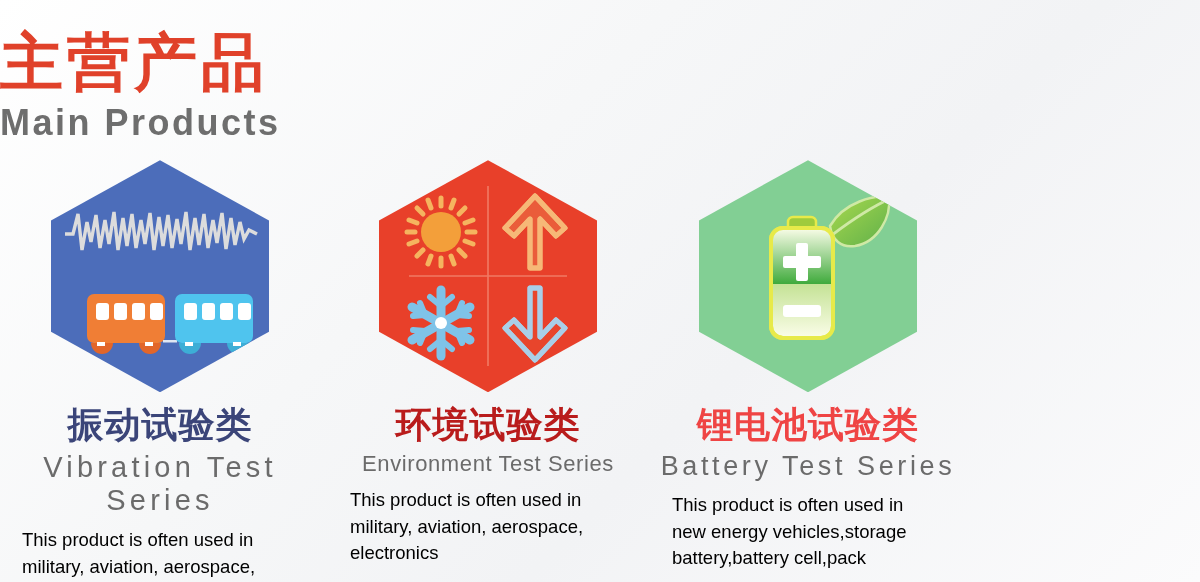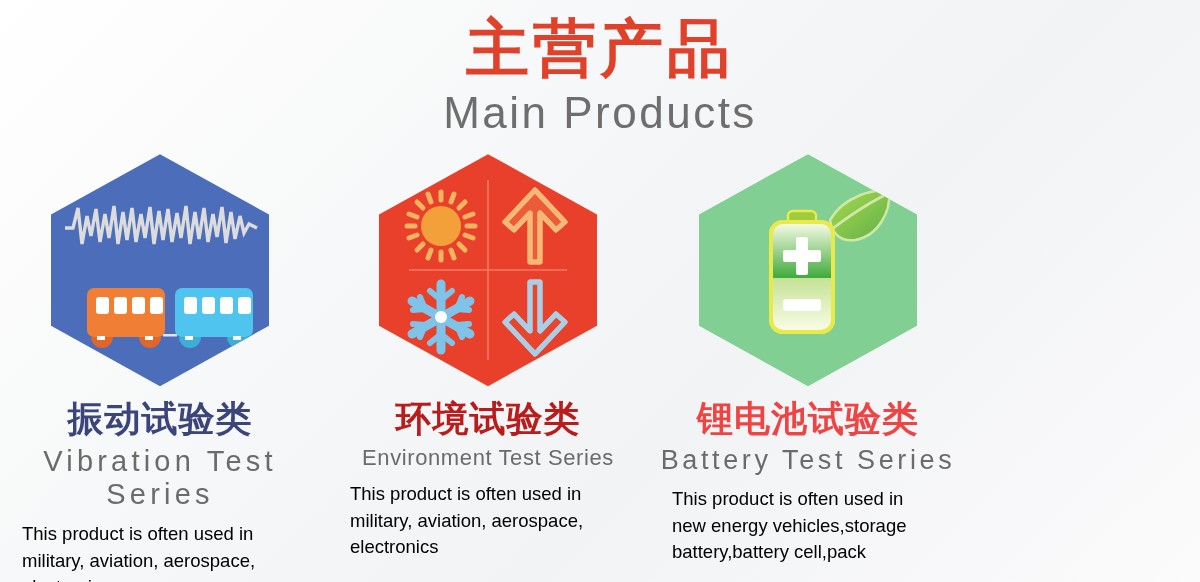--- a/index.html
+++ b/index.html
@@ -8,35 +8,35 @@
     overflow:hidden;
     font-family:"Liberation Sans", sans-serif;
   }
   body {
     background:
       linear-gradient(135deg,#ffffff 0%,#f6f7f8 38%,#f2f3f5 62%,#fbfbfc 100%);
     position:relative;
   }
 
   
-  .header { width:100%; text-align:center; padding-top:16px; }
+  .header { width:100%; text-align:left; padding-top:30px; }
   .title-cn {
     font-size:63px;
     font-weight:700;
     color:#e0412a;
     letter-spacing:4px;
     line-height:1.05;
     font-family:"DejaVu Sans","Liberation Sans",sans-serif;
   }
   .title-en {
-    font-size:44px;
+    font-size:36px;
     color:#6e6e6e;
     letter-spacing:2.5px;
     margin-top:6px;
-    font-weight:400;
+    font-weight:700;
   }
 
   
   .cards {
     display:flex;
     width:960px;
     margin-top:16px;
   }
   .card { position:relative; }
   .card.c1 { width:400px; }

